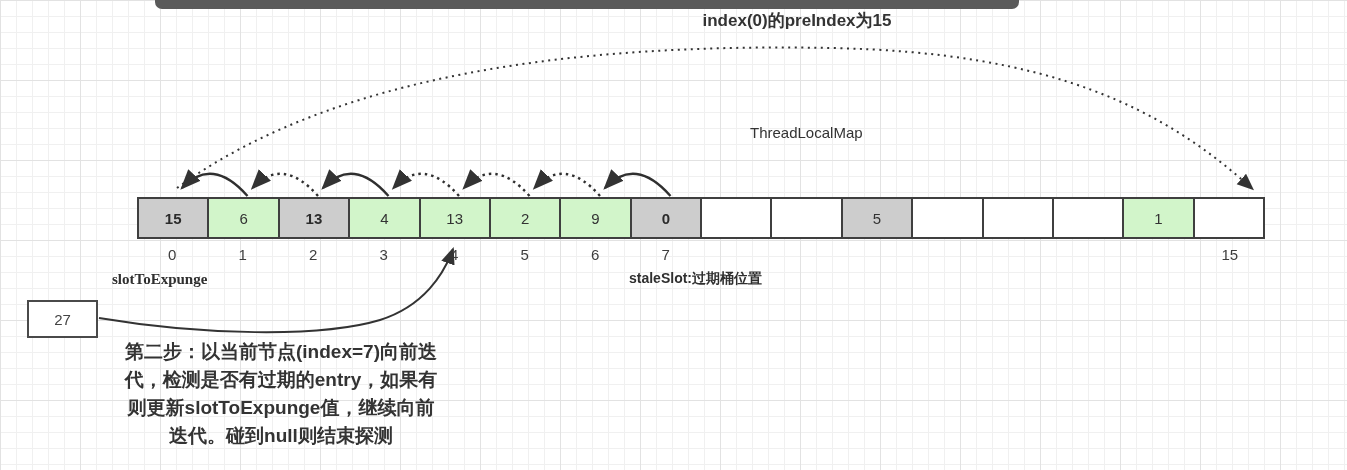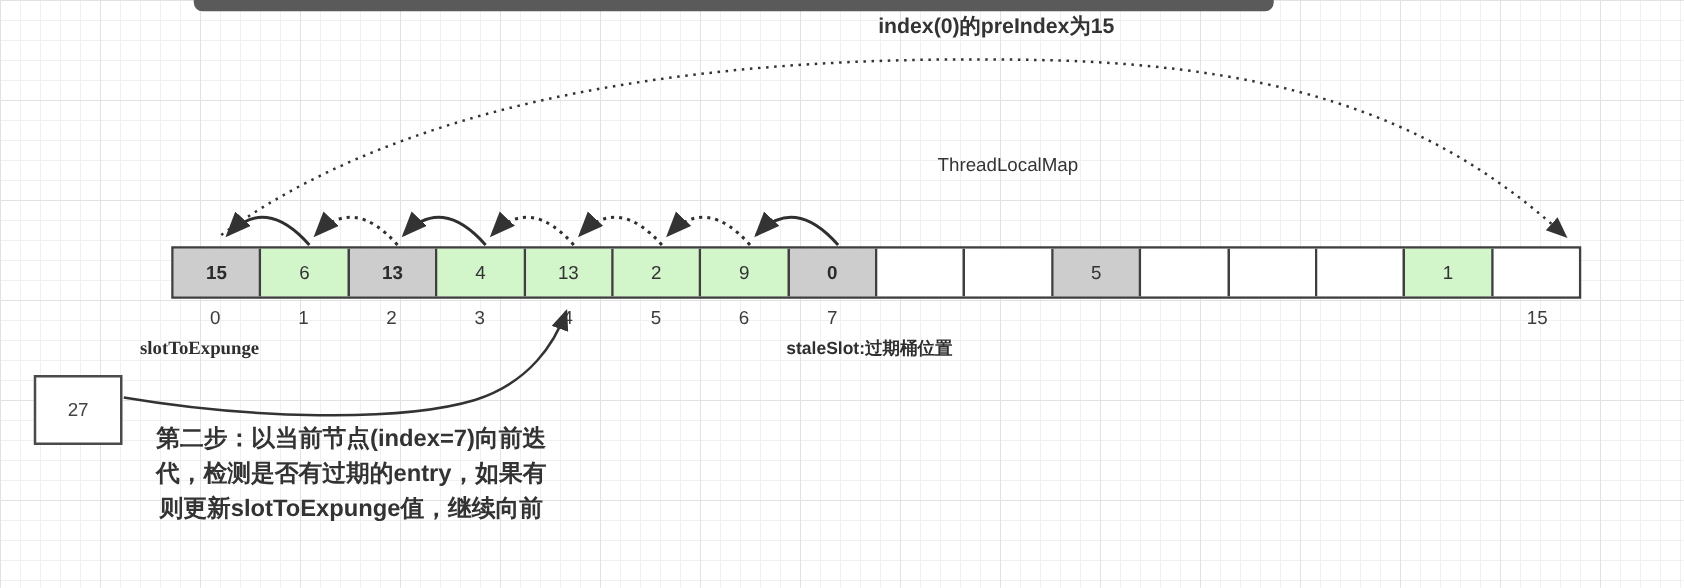--- a/index.html
+++ b/index.html
@@ -42,21 +42,21 @@
   #index-row .idx{
     flex:1 1 0;text-align:center;font-size:15px;color:#3d3d3d;
   }
   .slot-to-expunge{
     position:absolute;left:112px;top:271px;font-size:15px;font-weight:700;color:#2f2f2f;font-family:Liberation Serif, serif;
   }
   .stale-slot{
     position:absolute;left:600px;top:270px;font-size:14px;font-weight:700;color:#2f2f2f;margin-left:29px;
   }
   .pointer-box{
-    position:absolute;left:27px;top:300px;width:71px;height:56px;
+    position:absolute;left:27px;top:300px;width:71px;height:38px;
     background:#fff;border:2px solid #4a4a4a;box-sizing:border-box;
     display:flex;align-items:center;justify-content:center;
     font-size:15px;color:#444;
   }
   .note{
     position:absolute;left:105px;top:338px;width:352px;text-align:center;
     font-size:19px;font-weight:700;color:#333;line-height:28px;
   }
   #arcs-svg{position:absolute;left:0;top:0;pointer-events:none;}
   .arc-solid{fill:none;stroke:#2f2f2f;stroke-width:2.4;}
@@ -118,20 +118,21 @@
   <div class="stale-slot">staleSlot:过期桶位置</div>
 
   <div class="pointer-box">
     <span>27</span>
   </div>
 
   <div class="note">
     <div>第二步：以当前节点(index=7)向前迭</div>
     <div>代，检测是否有过期的entry，如果有</div>
     <div>则更新slotToExpunge值，继续向前</div>
+    <div>迭代。碰到null则结束探测</div>
   </div>
 
   <svg id="arcs-svg" width="1347" height="470">
     <defs>
       <marker id="arrowhead" markerWidth="9" markerHeight="8" refX="7.5" refY="3.5" orient="auto">
         <path d="M0,0 L8.5,3.5 L0,7 Z" fill="#333"></path>
       </marker>
     </defs>
     <g id="generated-arcs">
         <path d="M 247.5 196 Q 212.25 156 182 188" class="arc-solid" marker-end="url(#arrowhead)"></path>

